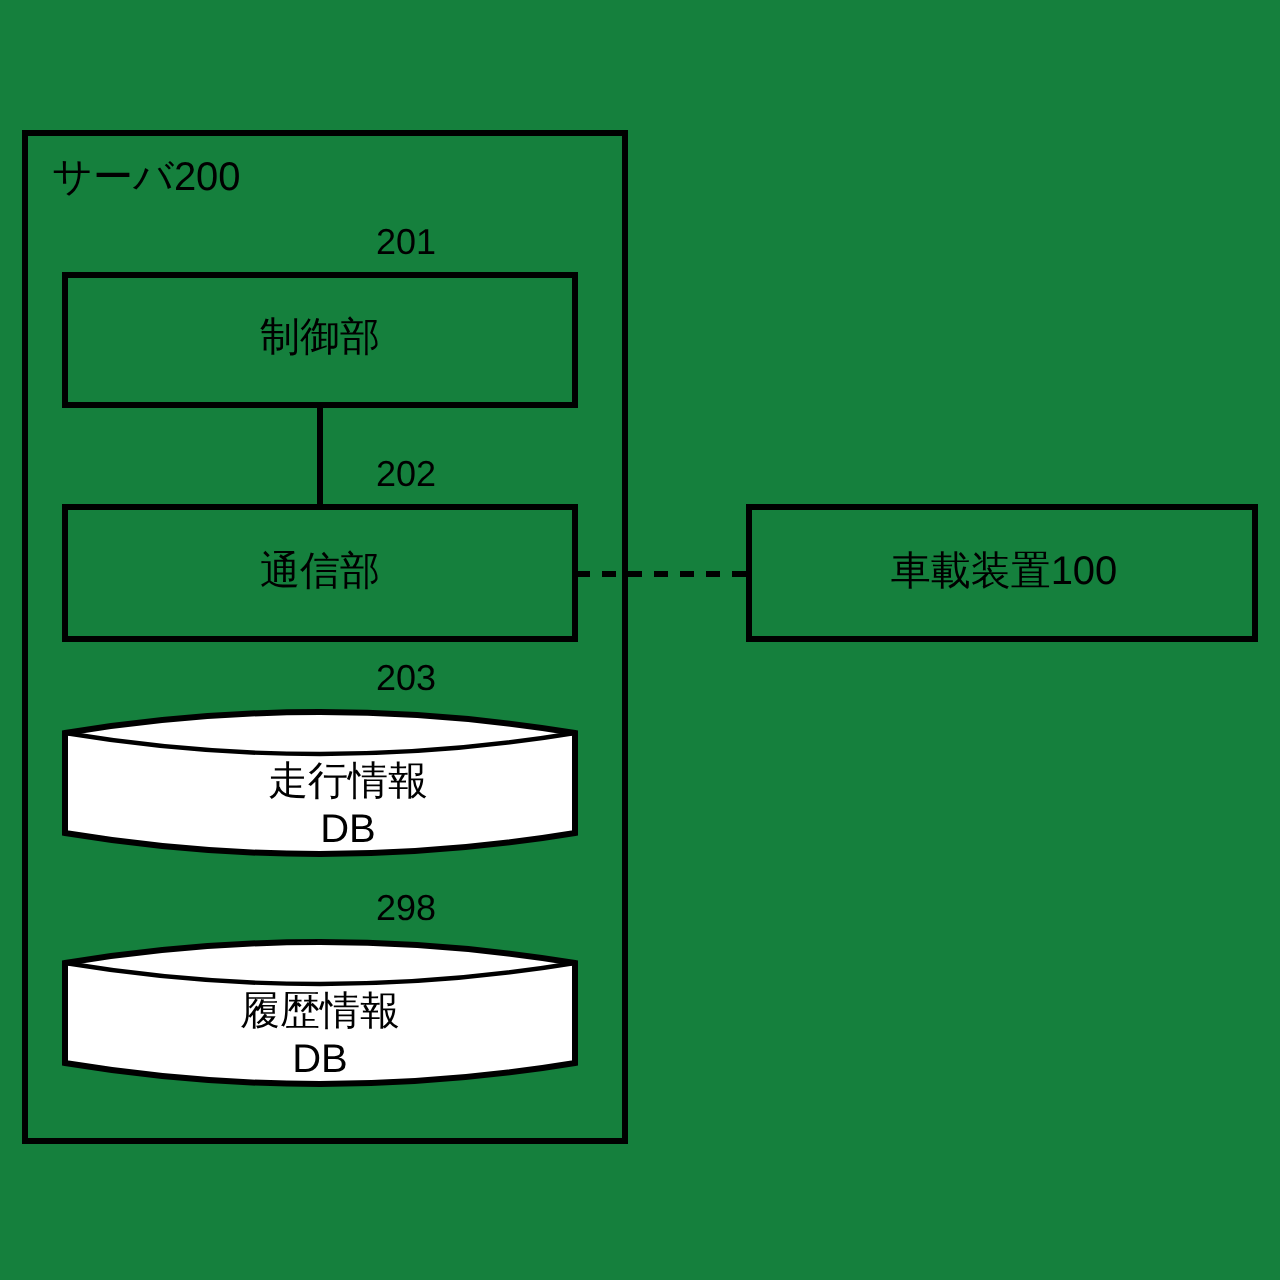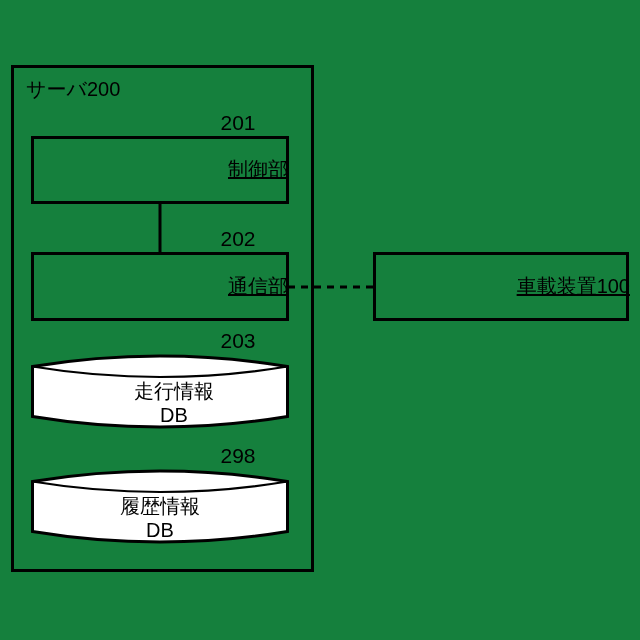--- a/index.html
+++ b/index.html
@@ -27,31 +27,30 @@
     color: #000000;
     line-height: 1.18;
     white-space: pre;
   }
   .server-title {
     left: 26px;
     top: 78px;
     font-size: 20px;
   }
   .ref-num {
-    font-size: 21px;
-    text-align: center;
+    font-size: 18px;
+    text-align: left;
   }
   #ref-201 { left: 188px; top: 111px; width: 100px; }
   #ref-202 { left: 188px; top: 227px; width: 100px; }
   #ref-203 { left: 188px; top: 329px; width: 100px; }
   #ref-204 { left: 188px; top: 444px; width: 100px; }
   .box-label {
-    text-align: right;
+    text-align: center;
     font-size: 20px;
-    text-decoration: underline;
   }
   #label-201 { left: 32px; top: 158px; width: 256px; }
   #label-202 { left: 32px; top: 275px; width: 256px; }
   #label-100 { left: 374px; top: 275px; width: 256px; }
   .db-label {
     text-align: center;
     font-size: 20px;
   }
   #label-203 { left: 32px; top: 380px; width: 284px; }
   #label-204 { left: 32px; top: 495px; width: 256px; }

